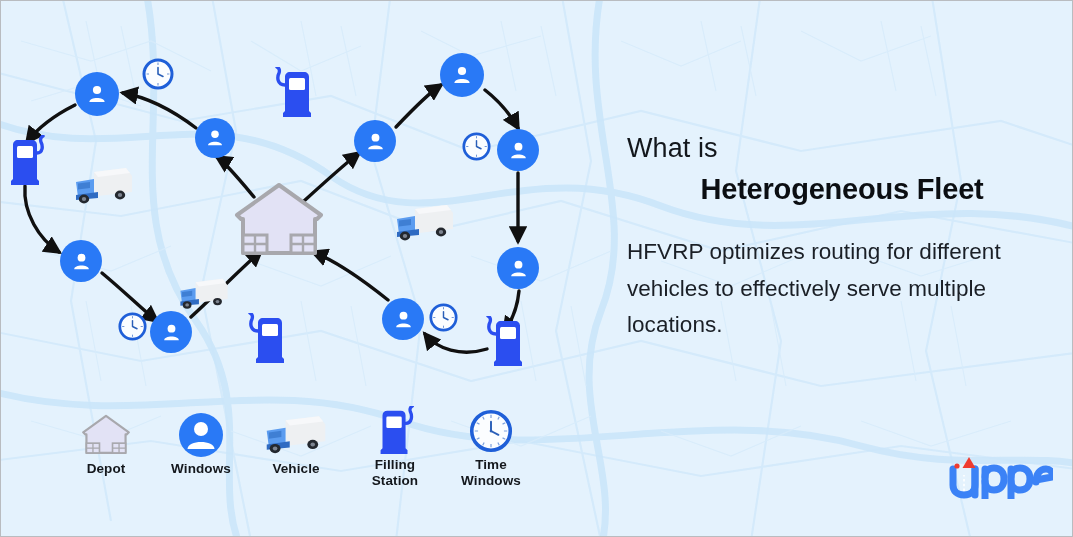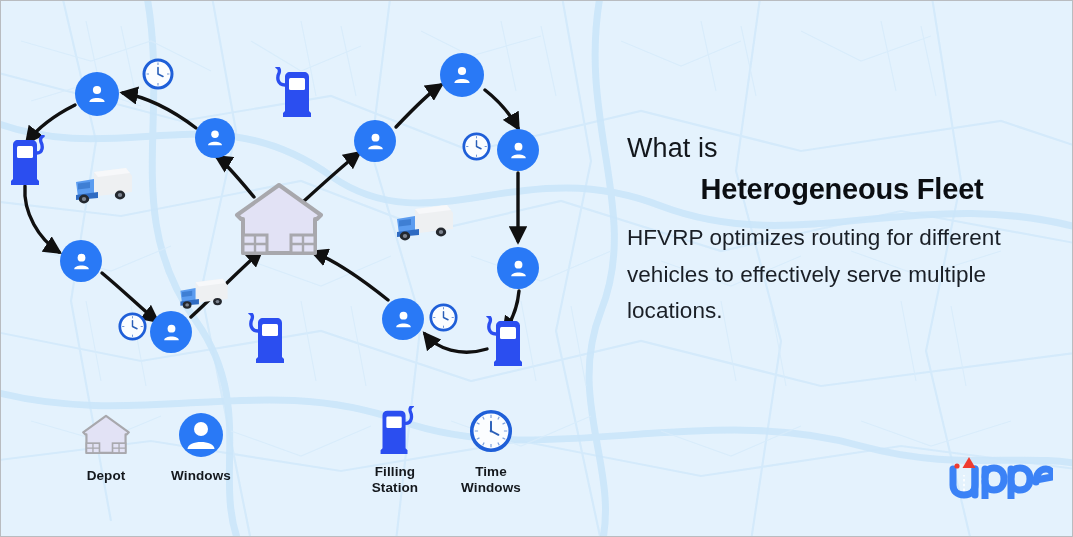--- a/index.html
+++ b/index.html
@@ -36,31 +36,31 @@
   .t-what{
     font-size:27px;color:#13171c;line-height:1.15;
     letter-spacing:.1px;font-weight:400;
     margin-bottom:6px;
   }
   .t-title{
     font-size:29px;font-weight:700;color:#0b0e12;
     line-height:1.32;letter-spacing:-.2px;text-align:center;
   }
   .t-body{
-    margin-top:12px;
+    margin-top:26px;
     font-size:22.5px;color:#1a1f26;line-height:1.62;
     letter-spacing:.05px;font-weight:400;
   }
 
   
   .legend{position:absolute;left:62px;top:408px;width:470px;height:100px;}
   .leg-item{position:absolute;text-align:center;}
   .leg-ico{height:52px;display:flex;align-items:center;justify-content:center;}
   .leg-lbl{
-    margin-top:7px;font-size:13.5px;font-weight:700;color:#14181d;
+    font-size:13.5px;font-weight:700;color:#14181d;
     line-height:1.16;letter-spacing:.1px;white-space:pre-line;
   }
 
   
   .logo{position:absolute;left:946px;top:452px;}
 </style>
 </head>
 <body>
 
 <div id="canvas">
@@ -322,20 +322,36 @@
       <div class="leg-ico">
         <svg width="44" height="44" viewBox="0 0 44 44">
           <circle cx="22" cy="22" r="22" fill="#2979f6"></circle>
           <circle cx="22" cy="16" r="7" fill="#fff"></circle>
           <path d="M8.5 36 C 8.5 26.5 35.5 26.5 35.5 36 Z" fill="#fff"></path>
         </svg>
       </div>
       <div class="leg-lbl">Windows</div>
     </div>
 
+    <div class="leg-item" style="left:190px;top:0px;width:86px;">
+      <div class="leg-ico">
+        <svg width="68" height="46" viewBox="0 0 64 44">
+          <path d="M22 8 L54 4 L60 12 L60 28 L26 32 L22 24 Z" fill="#eef0f2"></path>
+          <path d="M22 8 L54 4 L58 9 L26 13 Z" fill="#f7f8fa"></path>
+          <path d="M4 18 L22 15 L22 31 L6 33 Z" fill="#5b9cf0"></path>
+          <path d="M6 19.5 L18 18 L18 24 L6 25.5 Z" fill="#3f7fd4"></path>
+          <path d="M4 31 L26 28 L26 34 L4 36 Z" fill="#2f6bc2"></path>
+          <ellipse cx="12" cy="35" rx="5.2" ry="4.4" fill="#24282e"></ellipse>
+          <ellipse cx="12" cy="35" rx="2.2" ry="1.9" fill="#7d8490"></ellipse>
+          <ellipse cx="48" cy="31" rx="5.2" ry="4.4" fill="#24282e"></ellipse>
+          <ellipse cx="48" cy="31" rx="2.2" ry="1.9" fill="#7d8490"></ellipse>
+        </svg>
+      </div>
+      <div class="leg-lbl">Vehicle</div>
+    </div>
 
     <div class="leg-item" style="left:382px;top:-4px;width:92px;">
       <div class="leg-ico">
         <svg width="44" height="44" viewBox="0 0 32 32">
           <circle cx="16" cy="16" r="14" fill="#fbfdff" stroke="#1f5fd8" stroke-width="2.6"></circle>
           <g stroke="#7fa2dd" stroke-width=".9">
             <path d="M16 4.2 L16 6.6 M16 25.4 L16 27.8 M4.2 16 L6.6 16 M25.4 16 L27.8 16
                      M10 5.6 L11 7.6 M21 24.4 L22 26.4 M5.6 22 L7.6 21 M24.4 11 L26.4 10
                      M5.6 10 L7.6 11 M24.4 21 L26.4 22 M10 26.4 L11 24.4 M21 7.6 L22 5.6"></path>
           </g>

